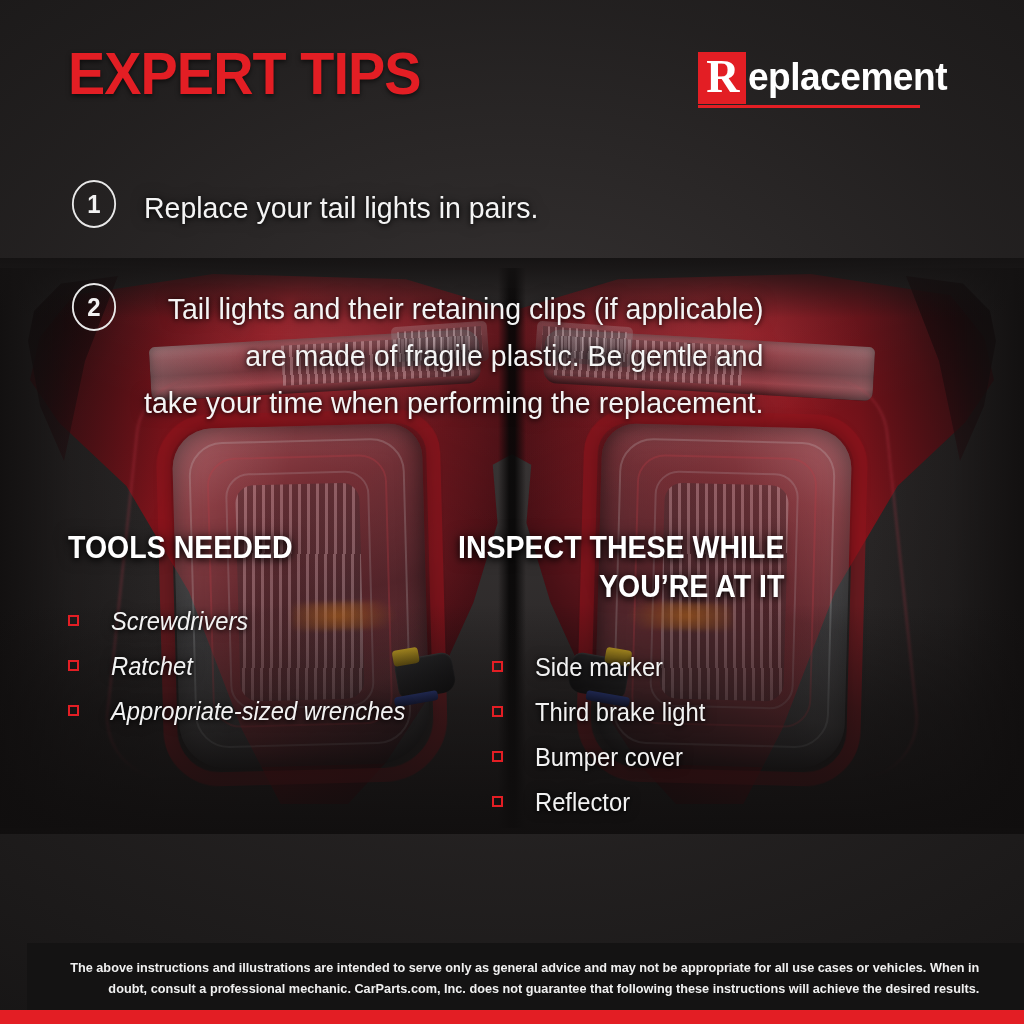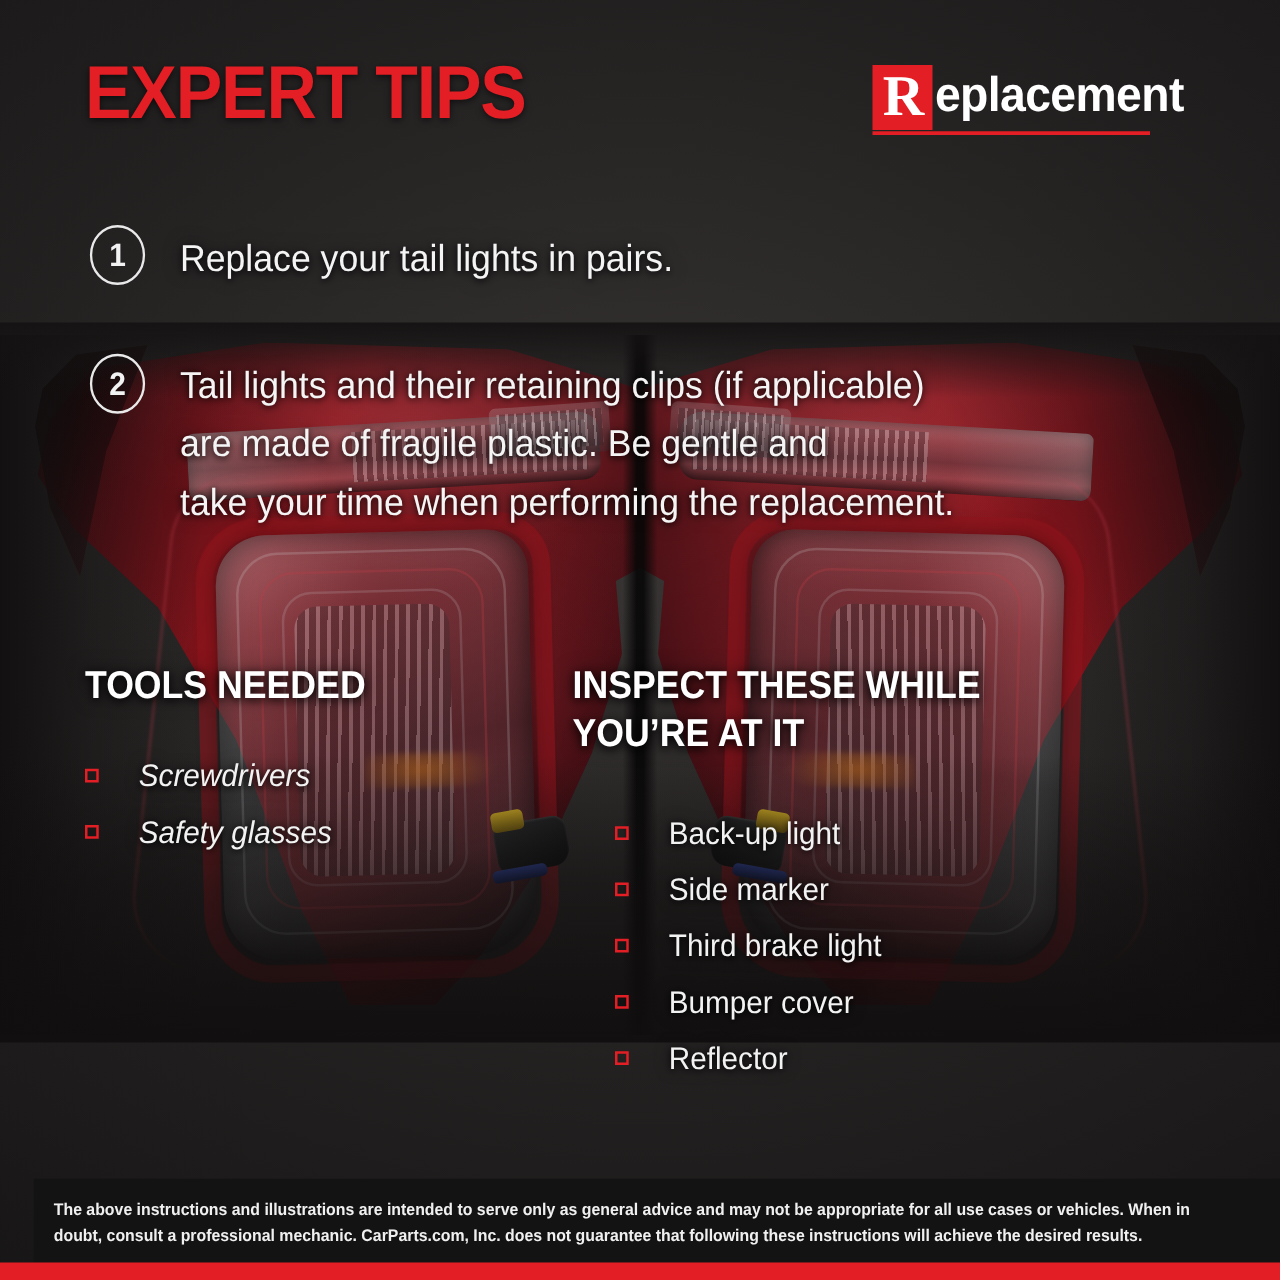--- a/index.html
+++ b/index.html
@@ -4,20 +4,21 @@
 <style>
   * { margin:0; padding:0; box-sizing:border-box; }
   html,body { width:1024px; height:1024px; background:#000; }
 
   .canvas {
     position:relative;
     width:1024px; height:1024px;
     overflow:hidden;
     background:#1e1c1c;
     font-family:"Liberation Sans", sans-serif;
+    text-align:right;
   }
 
   
   .vignette{
     position:absolute; inset:0;
     background:
       radial-gradient(140% 110% at 50% 42%, rgba(58,54,54,.95) 0%, rgba(38,35,35,.55) 38%, rgba(16,15,15,.92) 78%, #0c0b0b 100%);
     pointer-events:none;
   }
 
@@ -370,29 +371,29 @@
     <div class="colhead head-inspect">INSPECT THESE WHILE
 YOU’RE AT IT</div>
 
     <div class="list list-tools">
       <div class="li">
         <span class="li-bullet"></span>
         <span class="li-label">Screwdrivers</span>
       </div>
       <div class="li">
         <span class="li-bullet"></span>
-        <span class="li-label">Safety glasses</span>
+        <span class="li-label">Ratchet</span>
+      </div>
+      <div class="li">
+        <span class="li-bullet"></span>
+        <span class="li-label">Appropriate-sized wrenches</span>
       </div>
     </div>
 
     <div class="list list-inspect">
-      <div class="li">
-        <span class="li-bullet"></span>
-        <span class="li-label">Back-up light</span>
-      </div>
       <div class="li">
         <span class="li-bullet"></span>
         <span class="li-label">Side marker</span>
       </div>
       <div class="li">
         <span class="li-bullet"></span>
         <span class="li-label">Third brake light</span>
       </div>
       <div class="li">
         <span class="li-bullet"></span>

